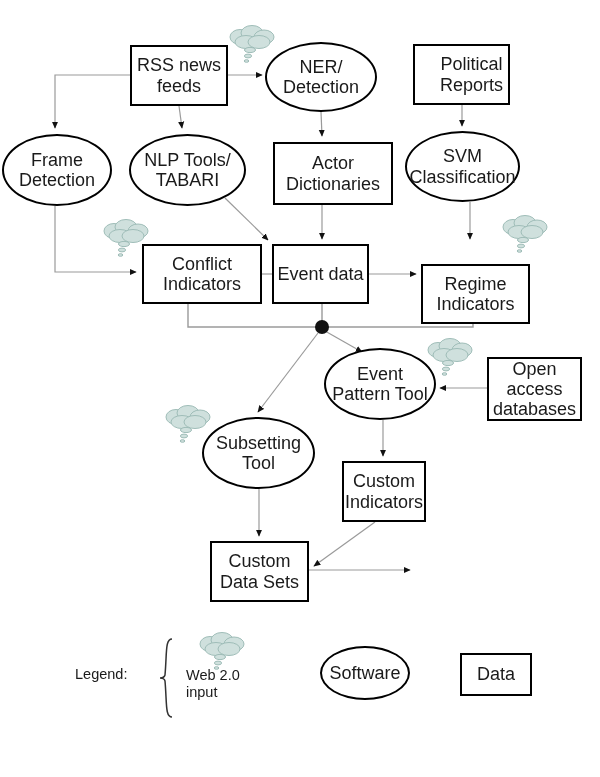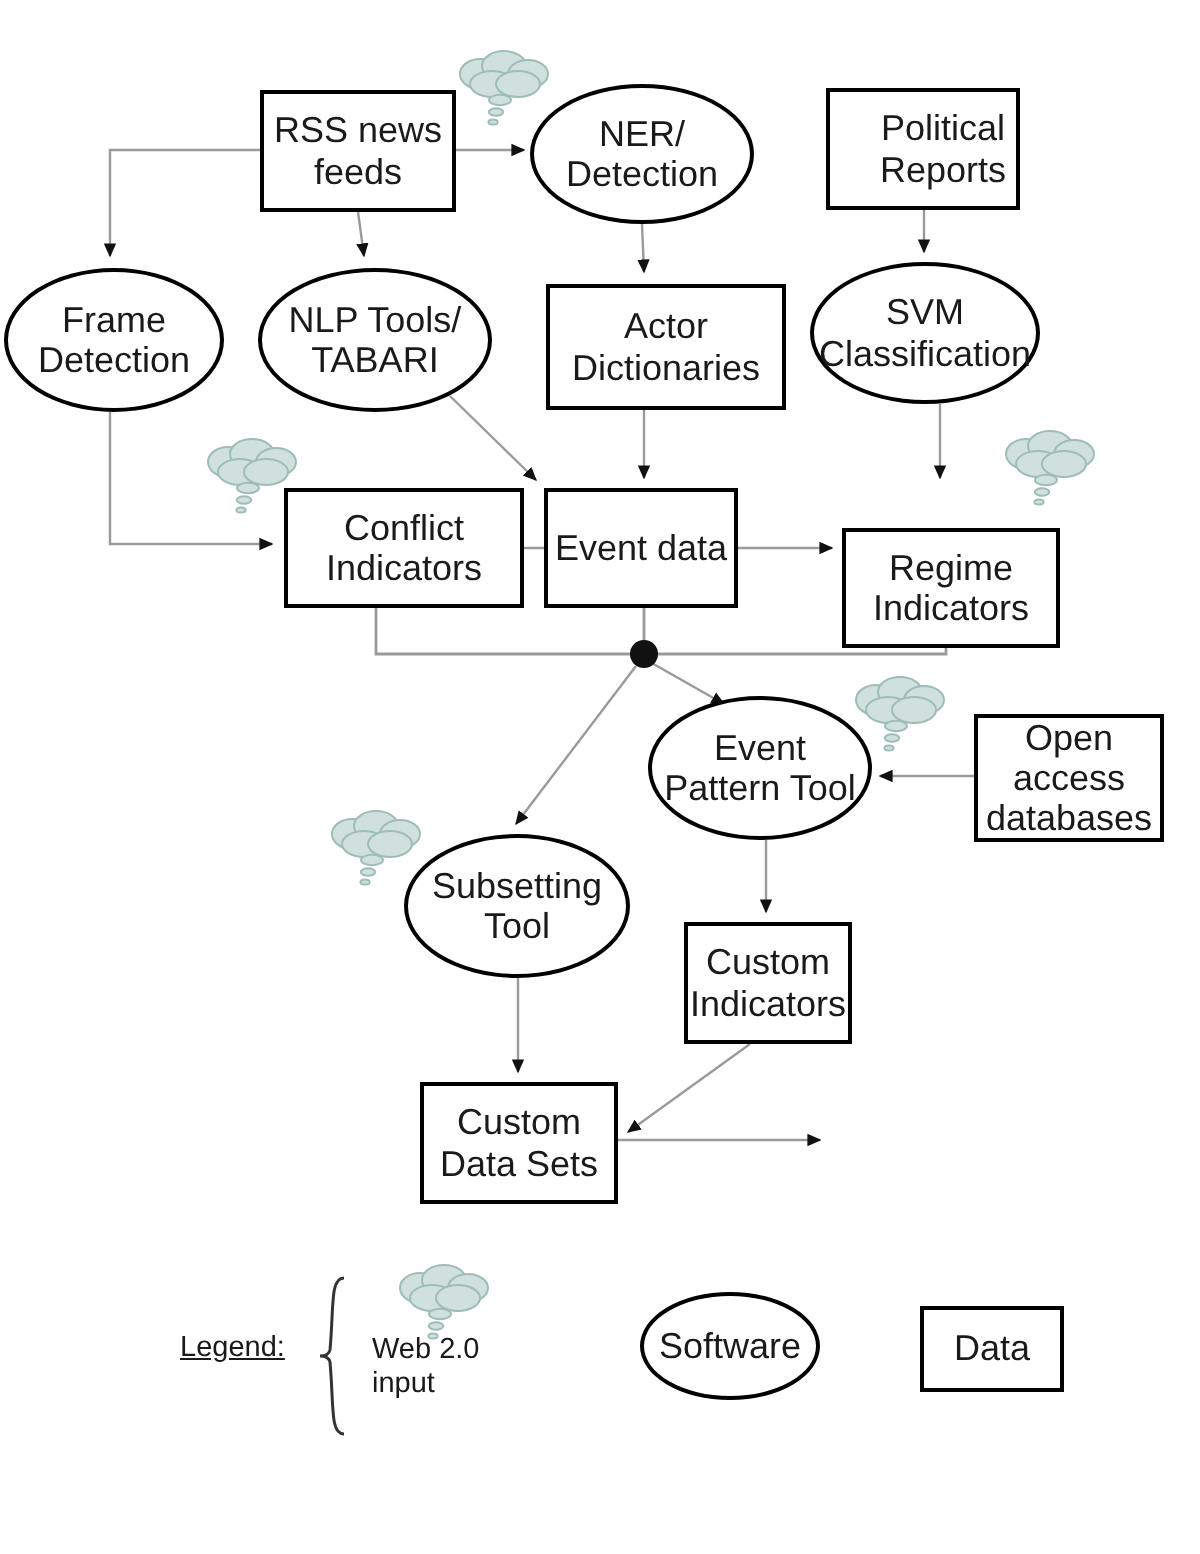--- a/index.html
+++ b/index.html
@@ -266,21 +266,21 @@
       <ellipse cx="26" cy="9" rx="11" ry="7.5"></ellipse>
       <ellipse cx="38" cy="13" rx="10" ry="7"></ellipse>
       <ellipse cx="20" cy="18" rx="11" ry="6.5"></ellipse>
       <ellipse cx="33" cy="18" rx="11" ry="6.5"></ellipse>
       <ellipse cx="24" cy="26" rx="5.5" ry="2.6"></ellipse>
       <ellipse cx="22" cy="32" rx="3.6" ry="1.9"></ellipse>
       <ellipse cx="20.5" cy="37" rx="2.3" ry="1.3"></ellipse>
     </g>
   </svg>
 
-  <span class="legend-label" style="left:90px; top:666px;text-decoration:underline;">Legend:</span>
+  <span class="legend-label" style="left:75px; top:666px;">Legend:</span>
 
   <svg class="brace" style="left:155px; top:637px; width:22px; height:82px;" viewBox="0 0 22 82">
     <path d="M 17 2 C 10 2 12 16 10 38 C 9.5 40 8 41 5 41 C 8 41 9.5 42 10 44 C 12 66 10 80 17 80" fill="none" stroke="#333333" stroke-width="1.5"></path>
   </svg>
 
   <svg class="cloud" style="left:196px; top:631px; width:52px; height:40px;" viewBox="0 0 52 40">
     <g fill="#cfe0dd" stroke="#9fbdb8" stroke-width="1">
       <ellipse cx="14" cy="13" rx="10" ry="7.5"></ellipse>
       <ellipse cx="26" cy="9" rx="11" ry="7.5"></ellipse>
       <ellipse cx="38" cy="13" rx="10" ry="7"></ellipse>

